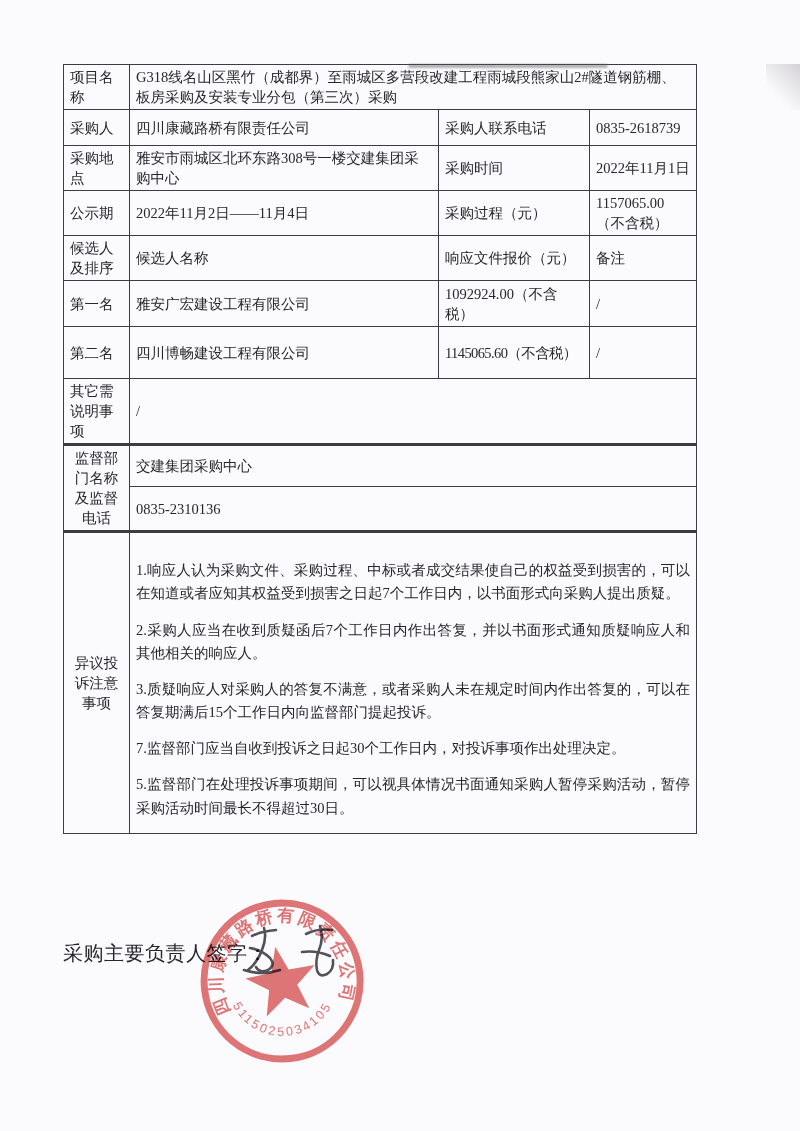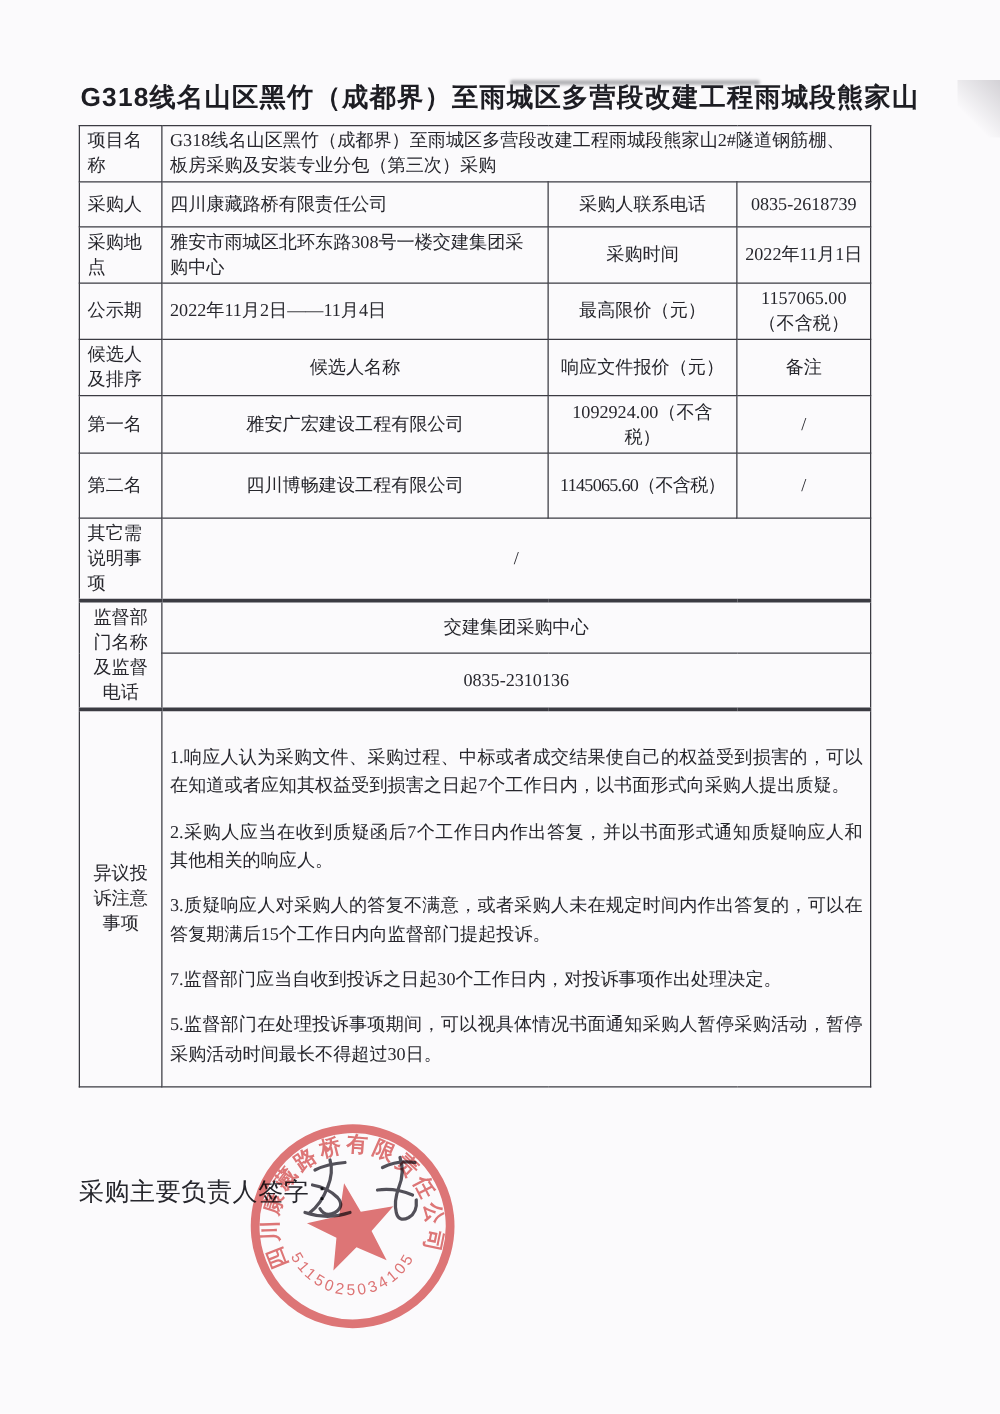--- a/index.html
+++ b/index.html
@@ -49,21 +49,21 @@
     line-height: 1.38;
     padding: 2px 6px;
     word-break: break-all;
   }
   col.c1 { width: 66px; }
   col.c2 { width: 309px; }
   col.c3 { width: 151px; }
   col.c4 { width: 107px; }
 
   td.lab { padding: 2px 3px 2px 4px; text-align: left; }
-  td.cen { text-align: center; }
+  td.cen { text-align: left; }
   td.left { text-align: left; }
   td.lab3 { text-align: center; padding: 2px 2px; }
 
   tr.h45 { height: 45px; } tr.h36 { height: 36px; } tr.h44 { height: 44px; }
   tr.h43 { height: 43px; } tr.h46 { height: 46px; } tr.h49 { height: 52px; }
   tr.h39 { height: 39px; } tr.h38 { height: 38px; } tr.h40 { height: 40px; }
   tr.h302 { height: 302px; }
 
   tr.sep-top td { border-top-width: 3px; }
 
@@ -93,21 +93,20 @@
 </style>
 </head>
 <body>
 
 <div class="page">
 
   <div class="smudge-top"></div>
   <div class="corner-shade"></div>
 
   <div class="doc-title">
-    <div>G318线名山区黑竹（成都界）至雨城区多营段改建工程雨城段熊家山</div>
   </div>
 
   <table class="main">
     <colgroup>
         <col class="c1">
         <col class="c2">
         <col class="c3">
         <col class="c4">
       </colgroup>
 
@@ -127,21 +126,21 @@
     <tr class="h44">
       <td class="lab">采购地点</td>
       <td class="left">雅安市雨城区北环东路308号一楼交建集团采购中心</td>
       <td class="cen">采购时间</td>
       <td class="cen">2022年11月1日</td>
     </tr>
 
     <tr class="h43">
       <td class="lab">公示期</td>
       <td class="left">2022年11月2日——11月4日</td>
-      <td class="cen">最高限价（元）</td>
+      <td class="cen">采购过程（元）</td>
       <td class="cen">1157065.00（不含税）</td>
     </tr>
 
     <tr class="h44">
       <td class="lab">候选人及排序</td>
       <td class="cen">候选人名称</td>
       <td class="cen">响应文件报价（元）</td>
       <td class="cen">备注</td>
     </tr>
 

